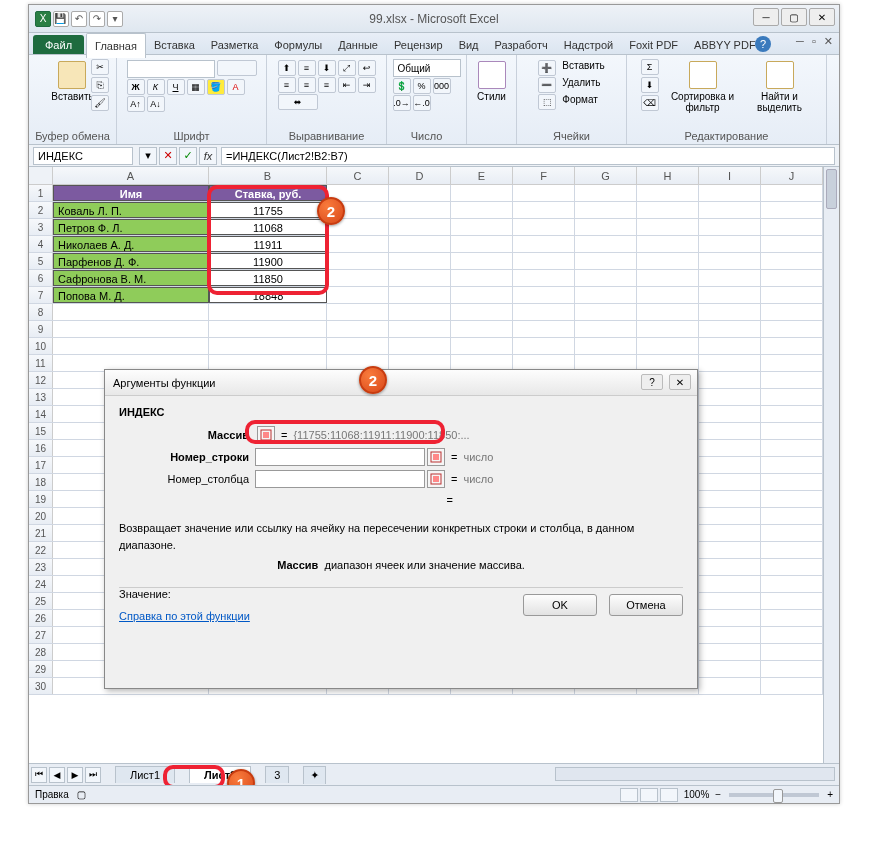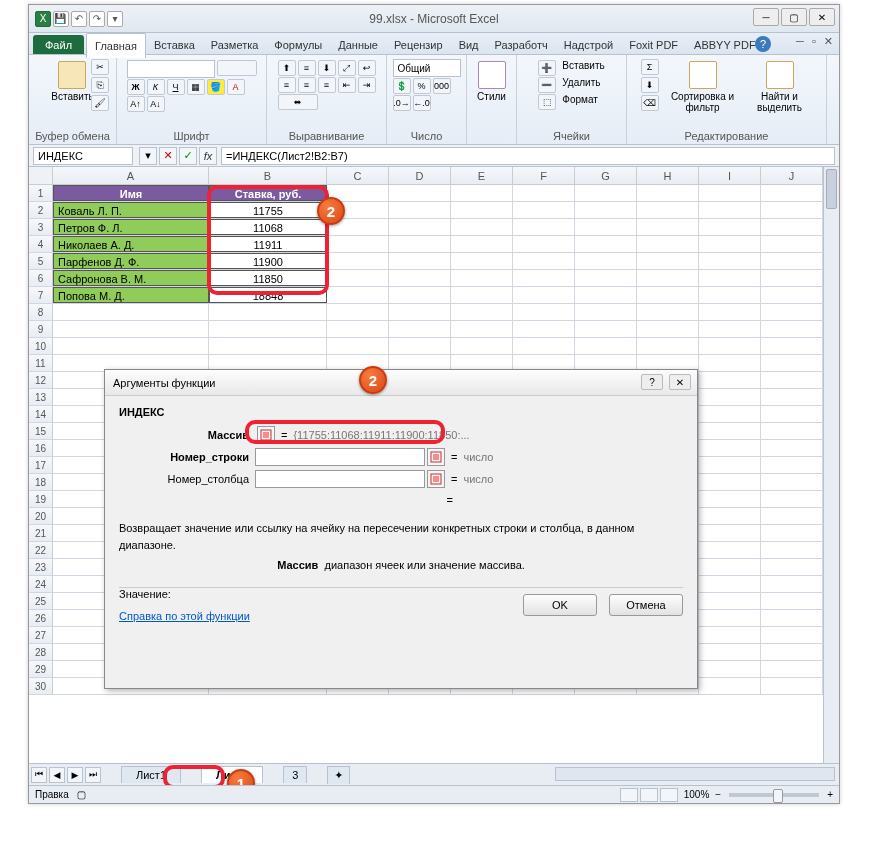--- a/index.html
+++ b/index.html
@@ -68,21 +68,21 @@
   .eq { margin: 0 6px; }
   .arg-result { color: #777; }
   .desc { margin-top: 14px; line-height: 1.5; }
   .desc2 { margin-top: 6px; text-align: center; }
   .dlg-footer-line { border-top: 1px solid #ccc; margin-top: 16px; display: flex; align-items: center; justify-content: space-between; }
   .link { color: #0058c6; text-decoration: underline; cursor: pointer; }
   .btn { width: 74px; height: 22px; border: 1px solid #999; background: linear-gradient(#fdfdfd,#e2e2e2); border-radius: 3px; cursor: pointer; font-size: 11px; }
 
   .sheet-tabs { position: absolute; bottom: 18px; left: 0; right: 0; height: 22px; background: #e8edf4; border-top: 1px solid #b8c2cc; display: flex; align-items: center; font-size: 11px; }
   .navbtn { width: 16px; height: 16px; border: 1px solid #b8c2cc; margin-left: 2px; background: #f2f6fb; font-size: 9px; display: flex; align-items: center; justify-content: center; cursor: pointer; }
-  .stab { padding: 2px 14px; border: 1px solid #b8c2cc; border-bottom: none; background: #dfe7f0; margin-left: 20px; cursor: pointer; }
+  .stab { padding: 2px 14px; border: 1px solid #b8c2cc; border-bottom: none; background: #dfe7f0; margin-left: 14px; cursor: pointer; }
   .stab.active { background: #fff; font-weight: bold; }
   .hscroll { position: absolute; right: 4px; height: 14px; width: 280px; background: #e0e6ef; border: 1px solid #b8c2cc; top: 3px; }
 
   .status { position: absolute; bottom: 0; left: 0; right: 0; height: 18px; background: #e8edf4; border-top: 1px solid #b8c2cc; display: flex; align-items: center; font-size: 10px; padding: 0 6px; justify-content: space-between; }
   .viewbtns { display: flex; gap: 2px; align-items: center; }
   .view-b { width: 18px; height: 14px; border: 1px solid #b8c2cc; background: #f2f6fb; cursor: pointer; }
   .zoom-slider { width: 90px; height: 4px; background: #c0c8d4; margin: 0 6px; position: relative; }
   .zoom-slider::after { content: ""; position: absolute; left: 44px; top: -4px; width: 8px; height: 12px; background: #f2f6fb; border: 1px solid #999; border-radius: 2px; }
 
   .vscroll { position: absolute; right: 0; top: 162px; bottom: 40px; width: 16px; background: #e8edf4; border-left: 1px solid #b8c2cc; }

